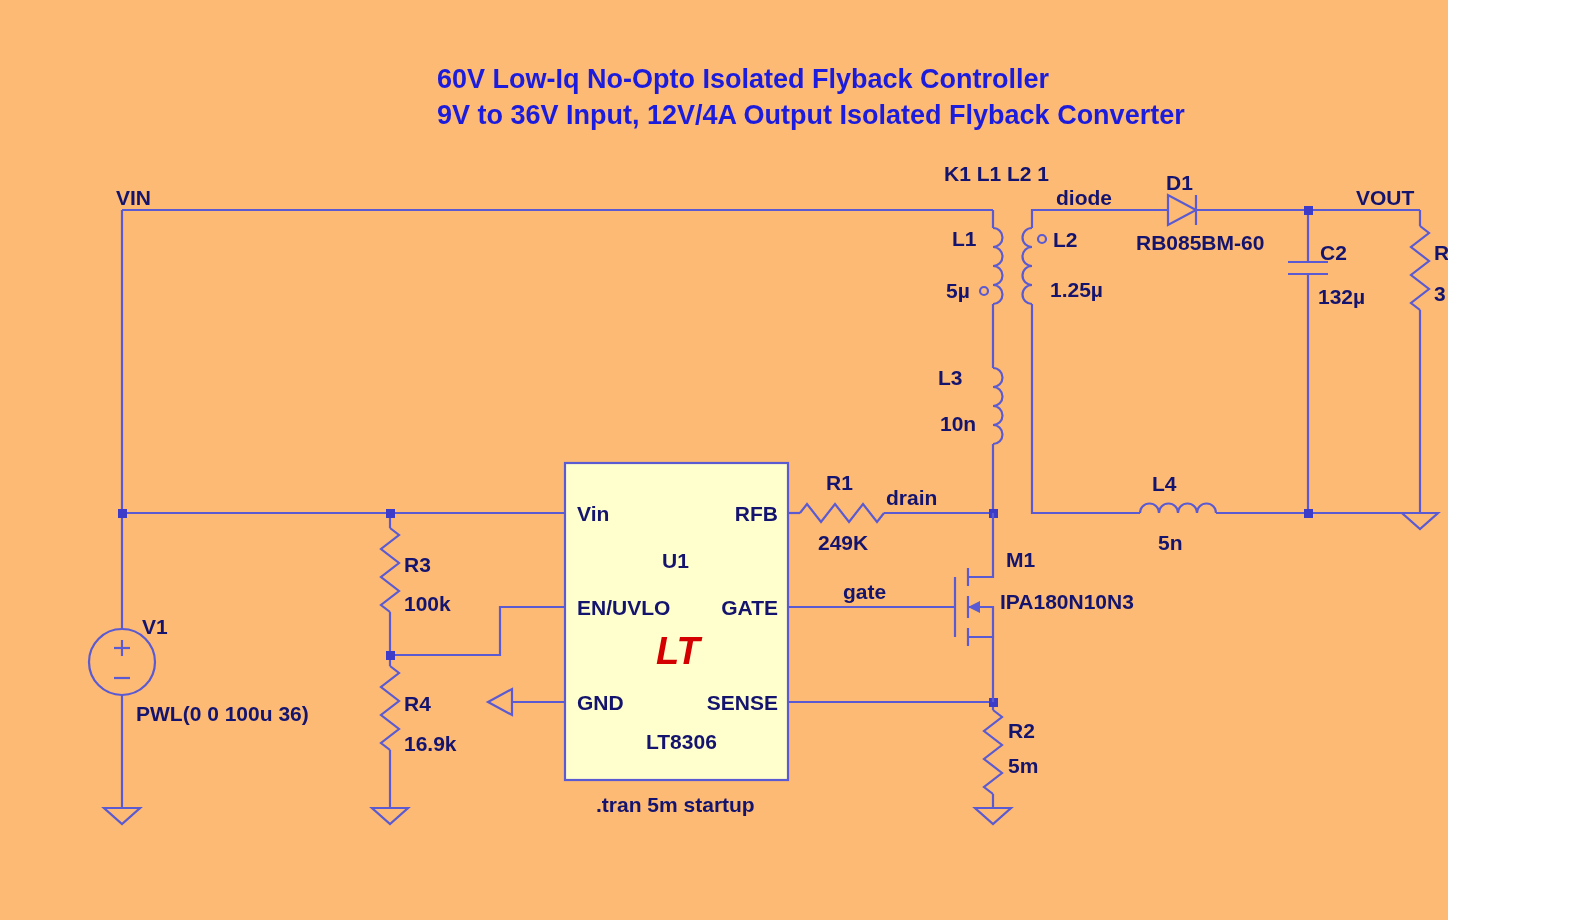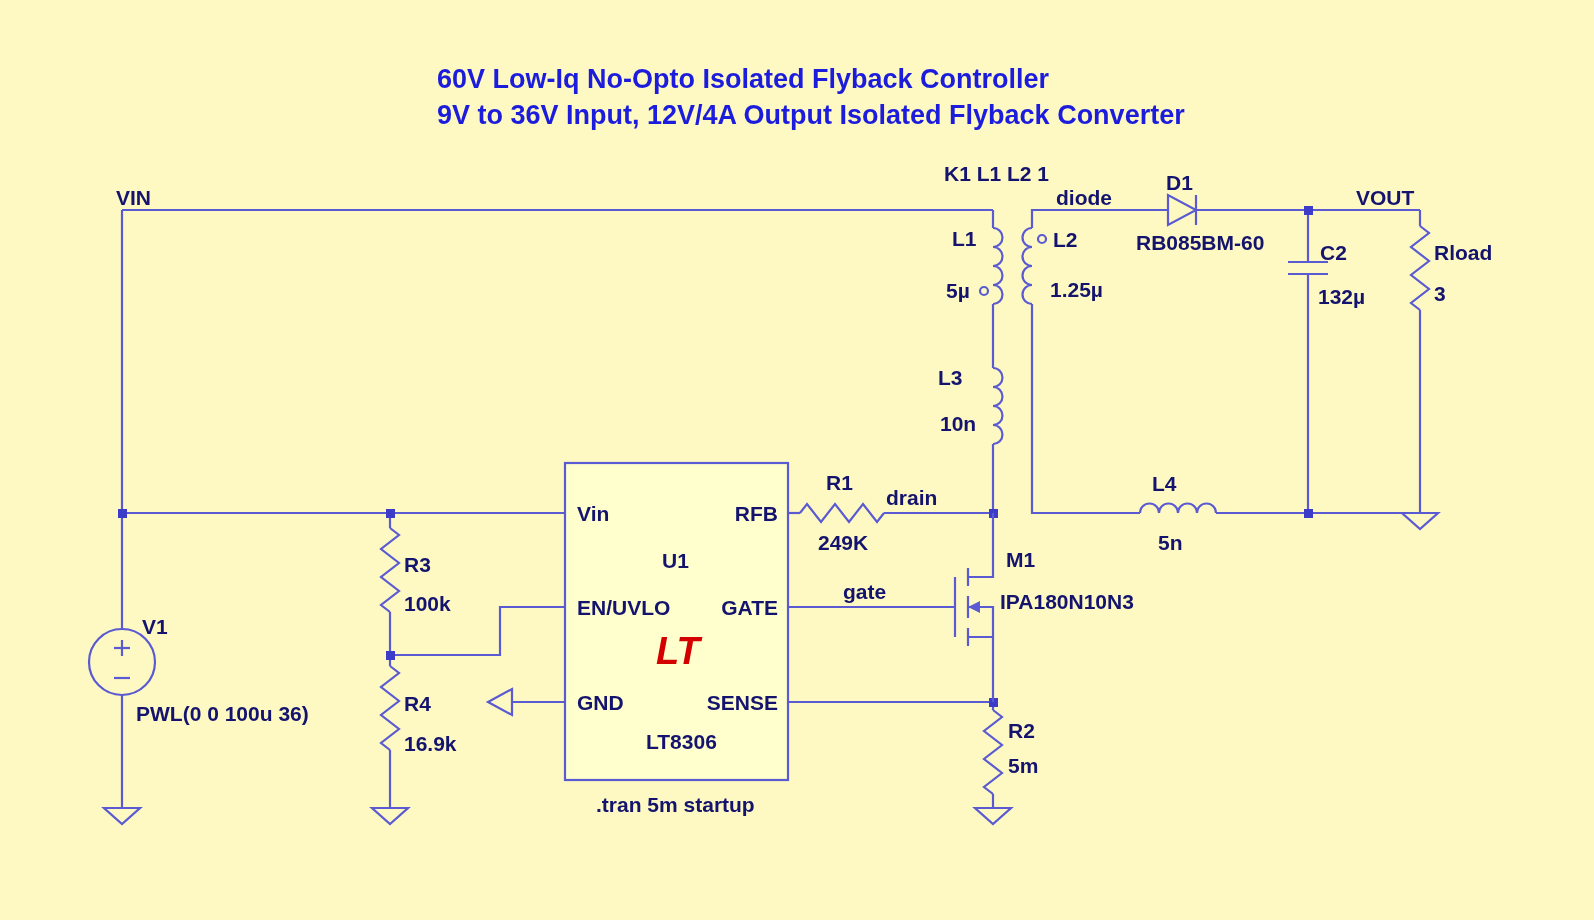--- a/index.html
+++ b/index.html
@@ -1,16 +1,16 @@
 <!DOCTYPE html>
 <html><head>
 <meta charset="utf-8">
 <style>
   html,body { margin:0; padding:0; background:#ffffff; }
-  #canvas { position:relative; width:1594px; height:920px; background:#fef9c3; overflow:hidden; }
+  #canvas { position:relative; width:1448px; height:920px; background:#fdba74; overflow:hidden; }
   svg text {
     font-family:"Liberation Sans", sans-serif;
     font-weight:700;
     fill:#14146e;
   }
   .t { font-size:21px; }
   .title { font-size:27px; fill:#1c1cdc; }
   .logo { font-size:38px; font-style:italic; fill:#d40000; }
   .w   { stroke:#5a5ad2; stroke-width:2.2; fill:none; }
   .sym { stroke:#5a5ad2; stroke-width:2.2; fill:none; }

